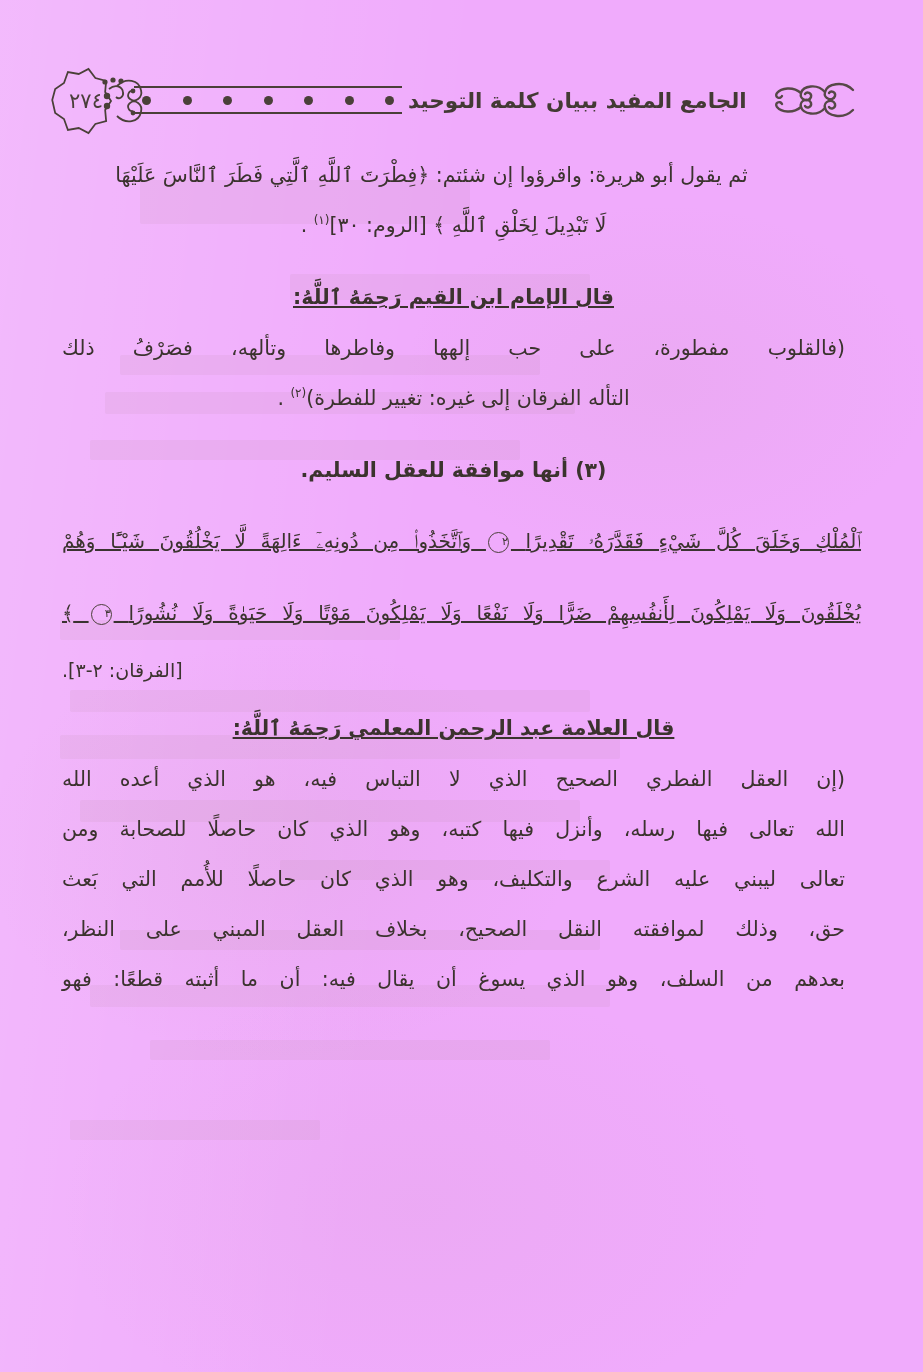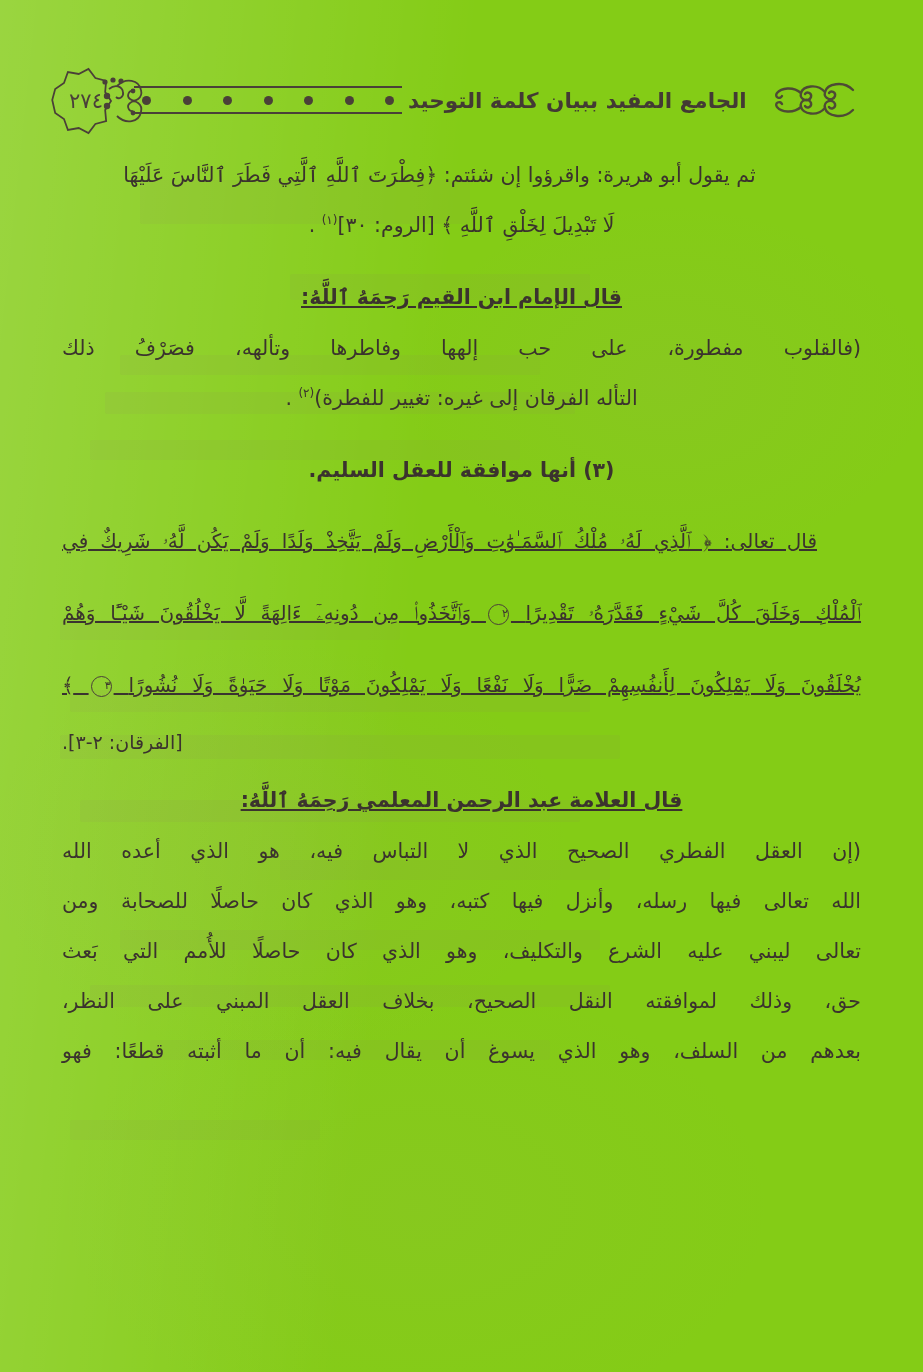--- a/index.html
+++ b/index.html
@@ -6,21 +6,21 @@
   html, body {
     margin: 0;
     padding: 0;
     background: #efe6df;
   }
   .page {
     position: relative;
     width: 923px;
     height: 1372px;
     margin: 0 auto;
-    background: #84cc16;
+    background: #f0abfc;
     overflow: hidden;
     font-family: "DejaVu Sans", "Liberation Sans", sans-serif;
     color: #3a3330;
     direction: rtl;
   }
   
   .page::before {
     content: "";
     position: absolute;
     inset: 0;
@@ -134,21 +134,21 @@
 
   
   .body-text {
     position: absolute;
     top: 150px;
     left: 62px;
     right: 62px;
     bottom: 250px;
   }
   p.para {
-    margin: 0 0 0 0;
+    margin: 0 16px 0 0;
     text-align: justify;
     text-align-last: center;
     font-size: 20.5px;
     line-height: 2.45;
     color: #3b332e;
   }
   p.para.just {
     text-align: justify;
     text-align-last: justify;
   }
@@ -291,21 +291,20 @@
       <div class="blk">
         <p class="para just">(فالقلوب مفطورة، على حب إلهها وفاطرها وتألهه، فصَرْفُ ذلك</p>
         <p class="para lead-center">
           <span>التأله الفرقان إلى غيره: تغيير للفطرة)</span><span class="sup">(٢)</span><span> .</span>
         </p>
       </div>
 
       <p class="para bold-head blk">(٣) أنها موافقة للعقل السليم.</p>
 
       <div class="blk-sm">
-        <p class="quran indent-start">قال تعالى: ﴿ ٱلَّذِي لَهُۥ مُلْكُ ٱلسَّمَـٰوَٰتِ وَٱلْأَرْضِ وَلَمْ يَتَّخِذْ وَلَدًا وَلَمْ يَكُن لَّهُۥ شَرِيكٌ فِي</p>
         <p class="quran">
           <span>ٱلْمُلْكِ وَخَلَقَ كُلَّ شَيْءٍ فَقَدَّرَهُۥ تَقْدِيرًا</span>
           <span class="ayah-mark">٢</span>
           <span>وَٱتَّخَذُوا۟ مِن دُونِهِۦٓ ءَالِهَةً لَّا يَخْلُقُونَ شَيْـًٔا وَهُمْ</span>
         </p>
         <p class="quran">
           <span>يُخْلَقُونَ وَلَا يَمْلِكُونَ لِأَنفُسِهِمْ ضَرًّا وَلَا نَفْعًا وَلَا يَمْلِكُونَ مَوْتًا وَلَا حَيَوٰةً وَلَا نُشُورًا</span>
           <span class="ayah-mark">٣</span>
           <span>﴾</span>
         </p>

